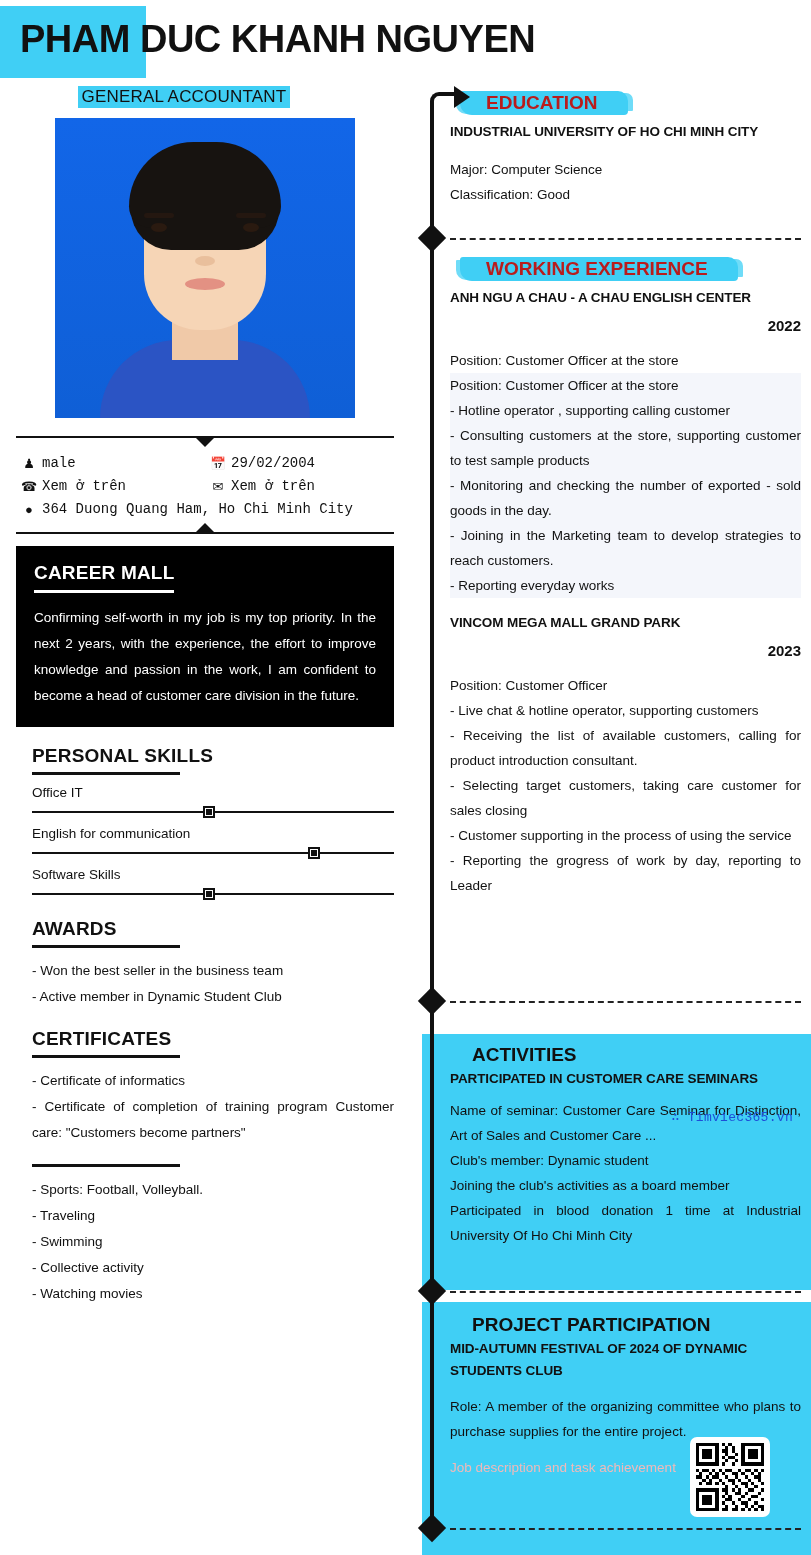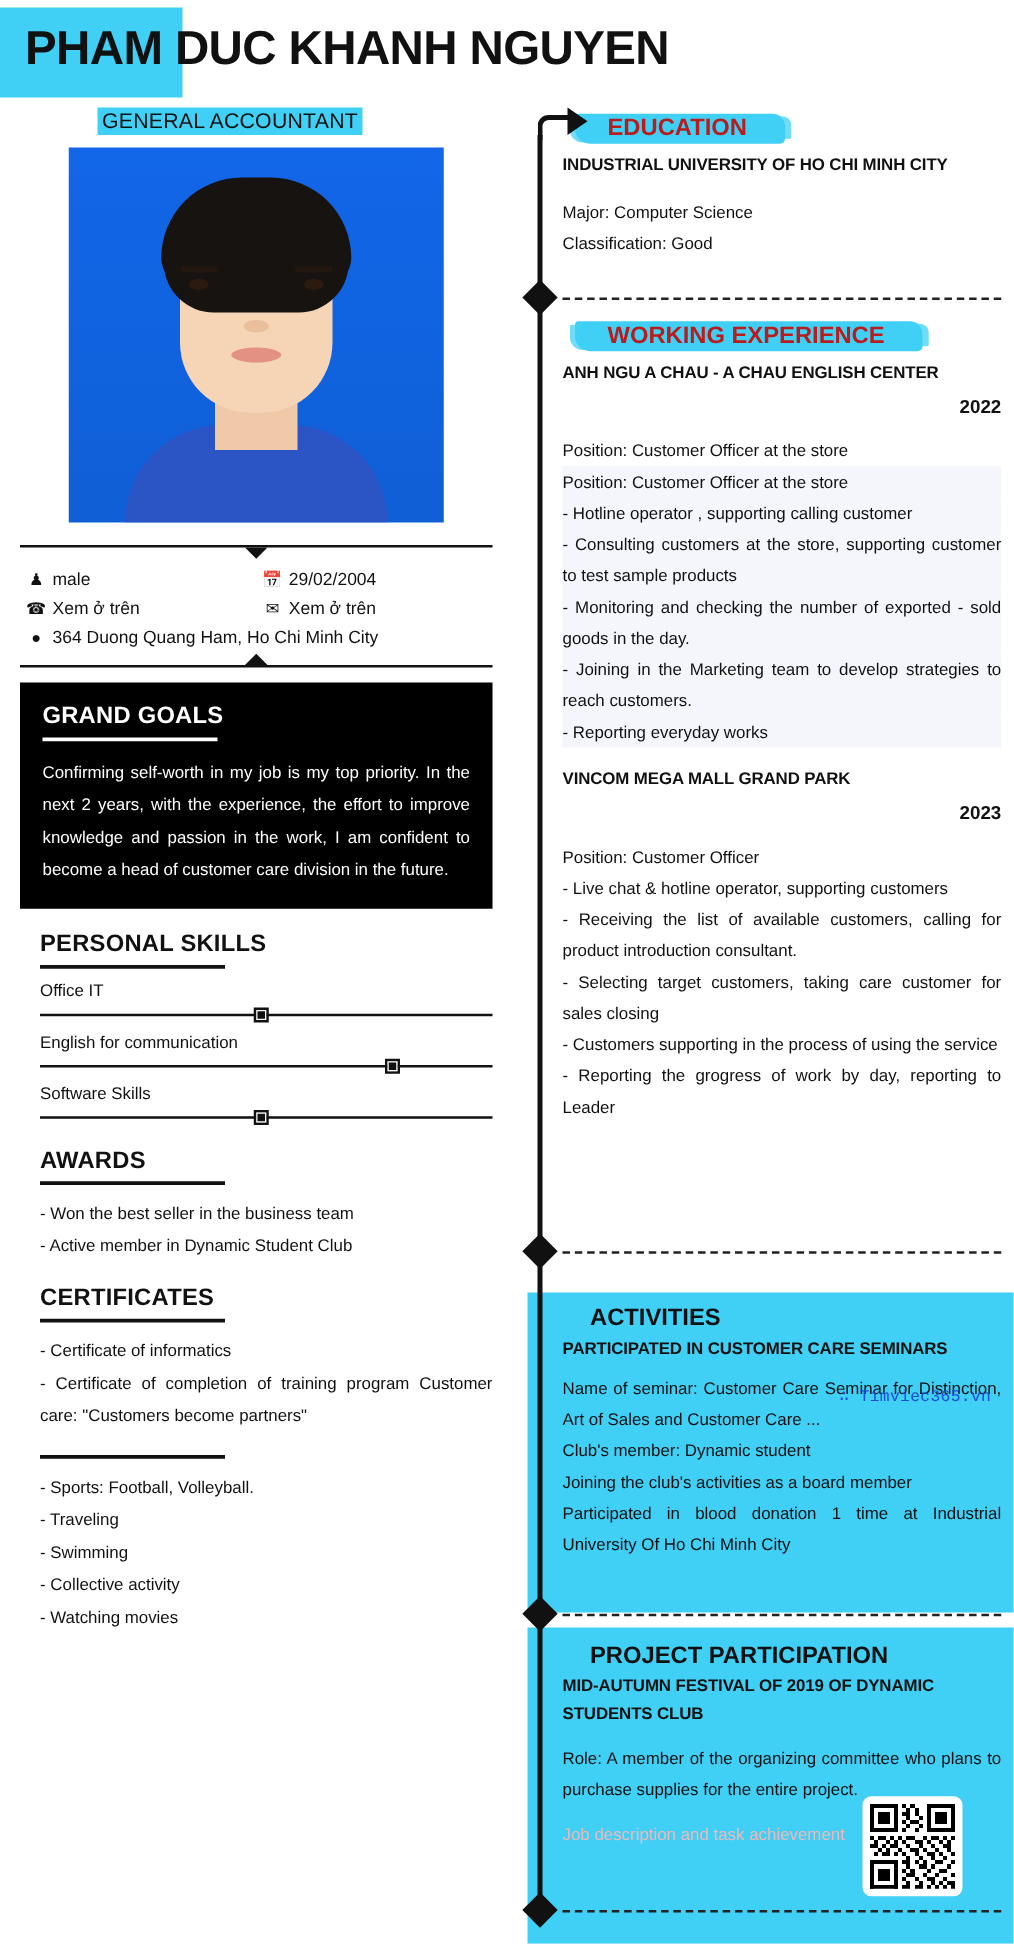--- a/index.html
+++ b/index.html
@@ -99,21 +99,21 @@
   .contact .tri.down { top: 2px; border-top: 9px solid #111; }
   .contact .tri.up { bottom: 2px; border-bottom: 9px solid #111; }
 
   .c-row { display: flex; margin: 7px 0; font-size: 14px; }
   .c-cell { display: flex; align-items: center; width: 50%; }
   .c-cell.full { width: 100%; }
   .c-ico {
     width: 26px; flex: 0 0 26px; text-align: center;
     font-size: 13px; color: #111; line-height: 1;
   }
-  .c-val { font-size: 14px; }
+  .c-val { font-size: 14px; font-family: Liberation Mono, monospace; }
 
   
   .career-box { background: #000; color: #fff; margin: 12px 16px 0 16px; padding: 16px 18px 18px; }
   .sec-title { font-size: 19px; font-weight: bold; letter-spacing: 0.2px; }
   .career-box .sec-title { color: #fff; }
   .ul-dark { width: 140px; height: 3px; background: #fff; margin: 6px 0 12px; }
   .career-text { font-size: 13.5px; line-height: 26px; text-align: justify; }
 
   
   .lsec { margin: 18px 16px 0 32px; }
@@ -262,21 +262,21 @@
           <span class="c-ico">●</span>
           <span class="c-val">364 Duong Quang Ham, Ho Chi Minh City</span>
         </div>
       </div>
 
       <div class="tri up"></div>
       <div class="rule bot"></div>
     </div>
 
     <div class="career-box">
-      <div class="sec-title">GRAND GOALS</div>
+      <div class="sec-title">CAREER MALL</div>
       <div class="ul-dark"></div>
       <div class="career-text">Confirming self-worth in my job is my top priority. In the next 2 years, with the experience, the effort to improve knowledge and passion in the work, I am confident to become a head of customer care division in the future.</div>
     </div>
 
     <div class="lsec">
       <div class="sec-title">PERSONAL SKILLS</div>
       <div class="ul-light"></div>
 
       <div class="skill">
         <div class="skill-name">Office IT</div>
@@ -379,42 +379,42 @@
       <div class="gap"></div>
 
       <div>
         <div class="org">VINCOM MEGA MALL GRAND PARK</div>
         <div class="year">2023</div>
         <div class="gap"></div>
         <div class="body-line">Position: Customer Officer</div>
         <div class="body-line">- Live chat &amp; hotline operator, supporting customers</div>
         <div class="body-line justify">- Receiving the list of available customers, calling for product introduction consultant.</div>
         <div class="body-line justify">- Selecting target customers, taking care customer for sales closing</div>
-        <div class="body-line justify">- Customers supporting in the process of using the service</div>
+        <div class="body-line justify">- Customer supporting in the process of using the service</div>
         <div class="body-line justify">- Reporting the grogress of work by day, reporting to Leader</div>
       </div>
     </div>
 
     <div class="dash" style="top:915px;"></div>
 
     <div class="rsec" style="top:958px;">
       <div class="plain-title">ACTIVITIES</div>
       <div class="org">PARTICIPATED IN CUSTOMER CARE SEMINARS</div>
       <div style="height:8px"></div>
       <div class="body-line justify">Name of seminar: Customer Care Seminar for Distinction, Art of Sales and Customer Care ...</div>
       <div class="body-line">Club's member: Dynamic student</div>
       <div class="body-line">Joining the club's activities as a board member</div>
       <div class="body-line justify">Participated in blood donation 1 time at Industrial University Of Ho Chi Minh City</div>
     </div>
 
     <div class="dash" style="top:1205px;"></div>
 
     <div class="rsec" style="top:1228px;">
       <div class="plain-title">PROJECT PARTICIPATION</div>
-      <div class="org">MID-AUTUMN FESTIVAL OF 2019 OF DYNAMIC STUDENTS CLUB</div>
+      <div class="org">MID-AUTUMN FESTIVAL OF 2024 OF DYNAMIC STUDENTS CLUB</div>
       <div style="height:12px"></div>
       <div class="body-line justify">Role: A member of the organizing committee who plans to purchase supplies for the entire project.</div>
     </div>
 
     <div class="dash" style="top:1442px;"></div>
   </div>
 
   <div class="ghost">Job description and task achievement</div>
 
   <div class="qr">

